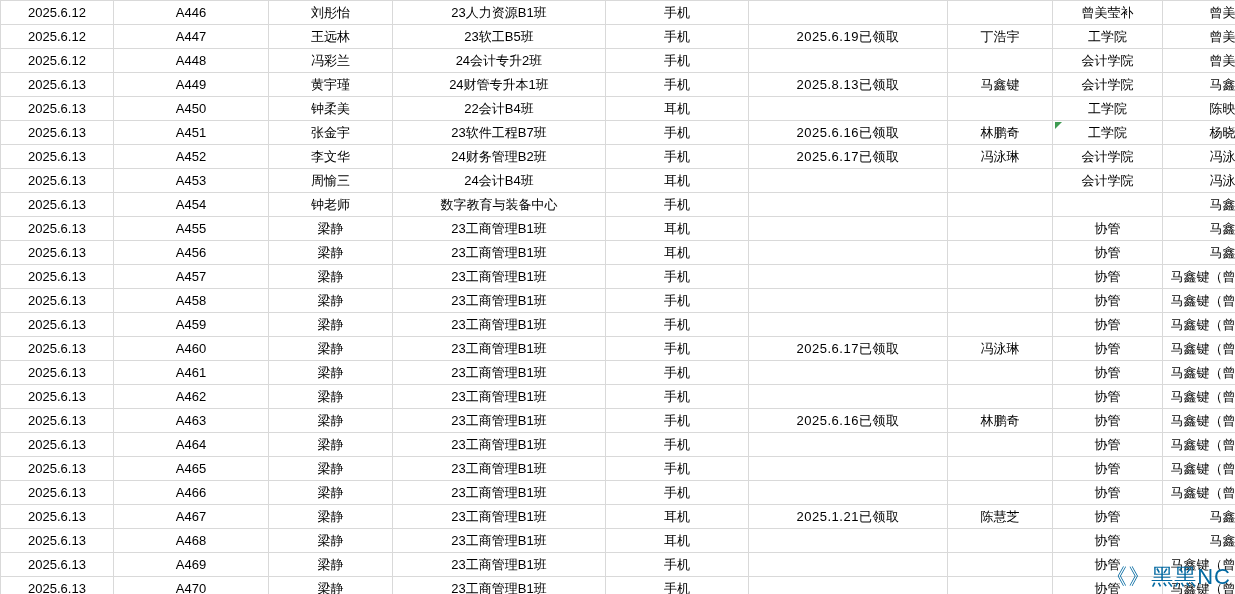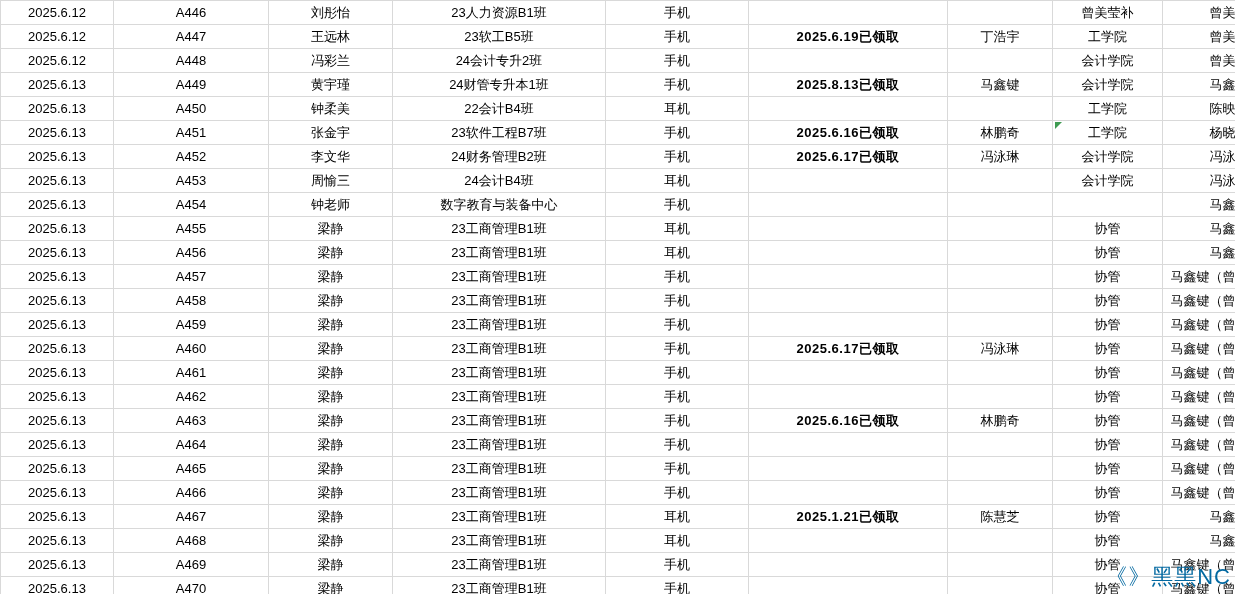--- a/index.html
+++ b/index.html
@@ -38,21 +38,21 @@
   col.c-name    { width: 124px; }
   col.c-class   { width: 213px; }
   col.c-item    { width: 143px; }
   col.c-status  { width: 199px; }
   col.c-receiver{ width: 105px; }
   col.c-college { width: 110px; }
   col.c-handler { width: 133px; }
 
   td.status {
     color: #ff0000;
-    font-weight: bold;
+    font-weight: normal;
     font-size: 15px;
     letter-spacing: 0.5px;
   }
   .tri-green {
     position: relative;
   }
   .tri-green::before {
     content: "";
     position: absolute;
     left: 2px;

